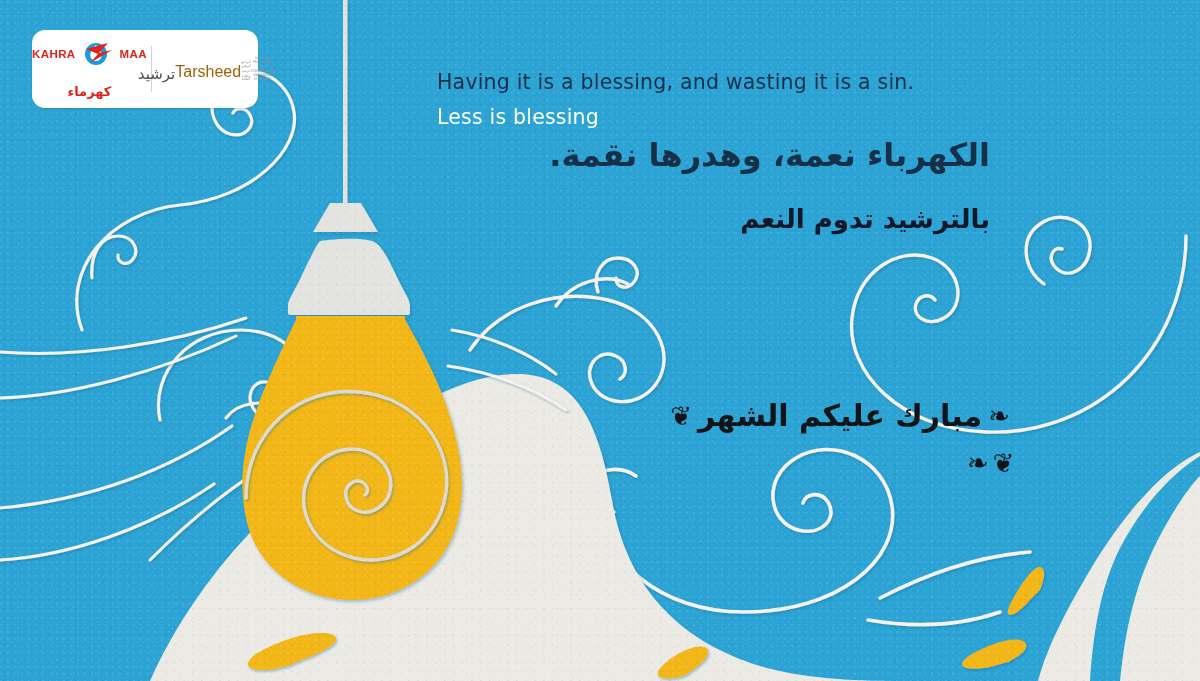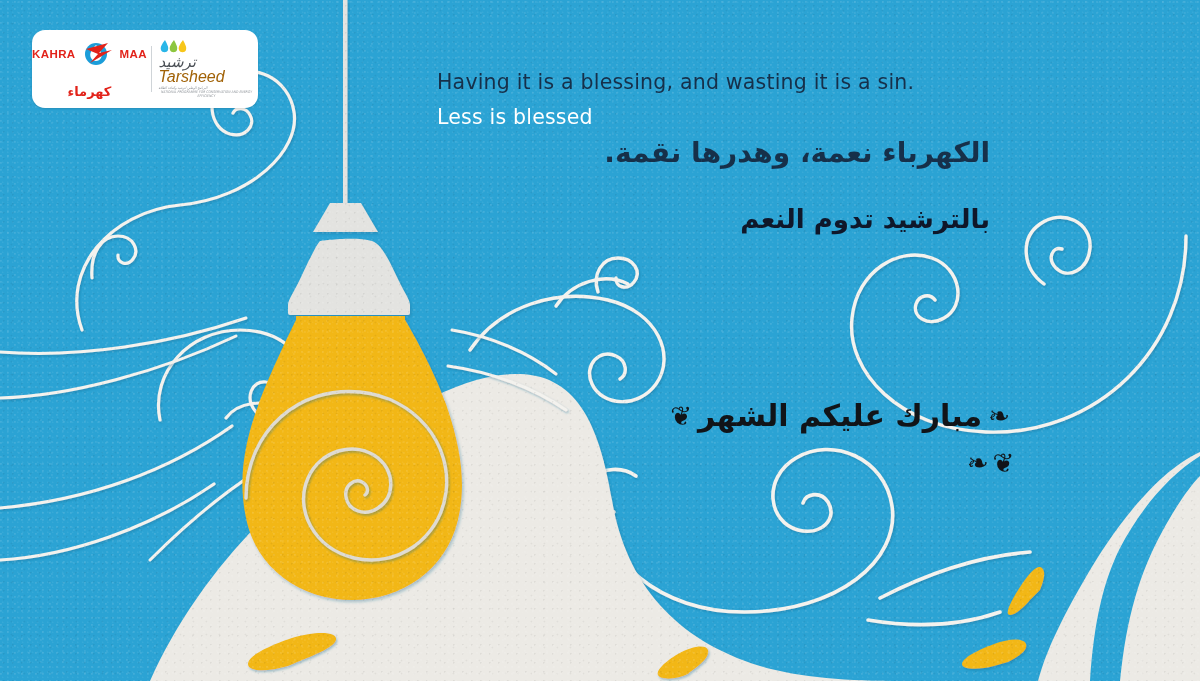--- a/index.html
+++ b/index.html
@@ -27,40 +27,40 @@
 
   
   .logo-card{
     position:absolute;left:32px;top:30px;width:226px;height:78px;
     background:#ffffff;border-radius:13px;
     display:flex;align-items:center;justify-content:center;
     box-shadow:0 1px 2px rgba(0,0,0,.12);
   }
   .logo-left{width:108px;display:flex;flex-direction:column;align-items:center;justify-content:center;}
   .logo-div{width:1px;height:46px;background:#cfd4d8;margin:0 7px;}
-  .logo-right{width:96px;display:flex;flex-direction:column;align-items:flex-start;justify-content:center;font-style:italic;}
+  .logo-right{width:96px;display:flex;align-items:flex-end;justify-content:center;}
   .kahra-row{display:flex;align-items:center;justify-content:center;gap:2px;}
   .kahra-word{font-size:11.5px;font-weight:bold;color:#e2231a;letter-spacing:.4px;font-family:"Liberation Sans",sans-serif;}
   .kahra-ar{font-size:13px;color:#e2231a;font-weight:bold;margin-top:18px;letter-spacing:1px;line-height:1;}
   .tarsheed-ar{font-size:15px;color:#4a4f55;line-height:1;margin-bottom:-1px;letter-spacing:.5px;}
   .tarsheed-en{font-size:16px;color:#a16207;font-weight:500;line-height:1.05;font-family:"Liberation Sans",sans-serif;}
   .tarsheed-sub{font-size:3.1px;color:#8d9298;line-height:1.25;text-align:center;margin-top:1px;transform:scaleY(1.15);}
 
   
   .slogan-en1{
     position:absolute;left:437px;top:70px;
     font-size:20.5px;color:#16304a;letter-spacing:.2px;white-space:nowrap;text-align:center;
   }
   .slogan-en2{
     position:absolute;left:437px;top:105px;
     font-size:20.5px;color:#ffffff;letter-spacing:.2px;white-space:nowrap;
   }
   .slogan-ar1{
     position:absolute;right:210px;top:136px;
-    font-size:28px;color:#16304a;direction:rtl;white-space:nowrap;font-weight:bold;
+    font-size:32px;color:#16304a;direction:rtl;white-space:nowrap;font-weight:bold;
   }
   .slogan-ar2{
     position:absolute;right:210px;top:204px;
     font-size:26px;color:#0f172a;direction:rtl;white-space:nowrap;font-weight:bold;
   }
 
   
   .greet-ar{
     position:absolute;right:190px;top:398px;
     font-size:30px;color:#111418;direction:rtl;white-space:nowrap;font-weight:bold;
@@ -237,21 +237,21 @@
         <path d="M24,1 C21,5 19,8 20,11 C21,14 26,14 27,11 C28,8 26,5 24,1 Z" fill="#f7c61a"></path>
       </svg>
       <div class="tarsheed-ar">ترشيد</div>
       <div class="tarsheed-en">Tarsheed</div>
       <div class="tarsheed-sub">البرنامج الوطني لترشيد وكفاءة الطاقة</div>
       <div class="tarsheed-sub">NATIONAL PROGRAMME FOR CONSERVATION AND ENERGY EFFICIENCY</div>
     </div>
   </div>
 
   <div class="slogan-en1">Having it is a blessing, and wasting it is a sin.</div>
-  <div class="slogan-en2">Less is blessed</div>
+  <div class="slogan-en2">Less is blessing</div>
   <div class="slogan-ar1">الكهرباء نعمة، وهدرها نقمة.</div>
   <div class="slogan-ar2">بالترشيد تدوم النعم</div>
 
   <div class="greet-ar">
     <span class="flourish">❧</span>
     <span>مبارك عليكم الشهر</span>
     <span class="flourish">❦</span>
   </div>
   <div class="greet-en">
     <span class="flourish">❧</span>

